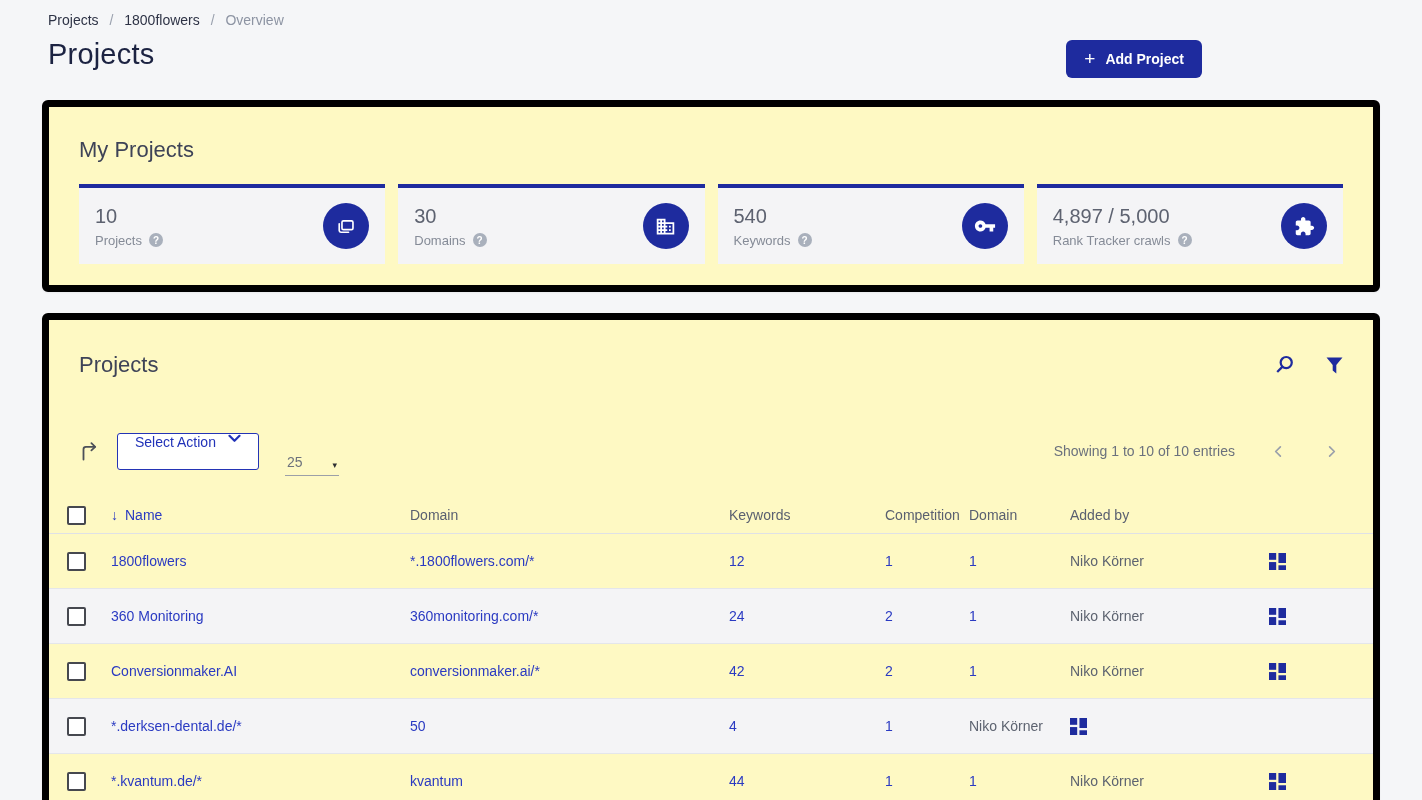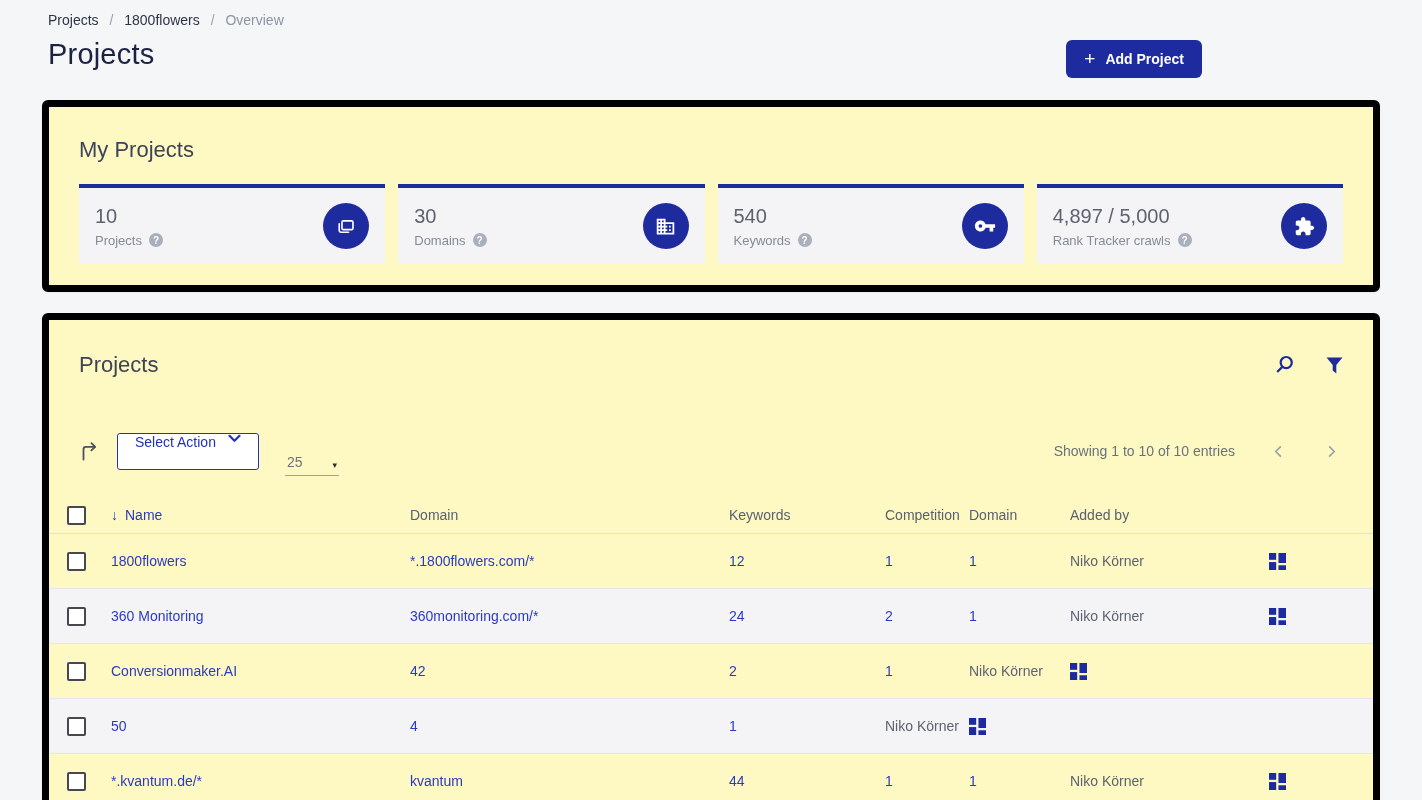--- a/index.html
+++ b/index.html
@@ -263,40 +263,42 @@
               </svg>
           </button>
         </div>
       </div>
 
       <div class="trow">
         <div>
             <input type="checkbox" class="cb" style="">
           </div>
         <div><a href="#">Conversionmaker.AI</a></div>
+        <div><a href="#">conversionmaker.ai/*</a></div>
         <div class="num">42</div>
         <div class="num">2</div>
         <div class="num">1</div>
         <div class="added">Niko Körner</div>
         <div>
           <button class="row-action">
             <svg width="17" height="17" viewBox="0 0 18 18" fill="#1e2b9e">
                 <rect x="0" y="0" width="7.6" height="7.2"></rect>
                 <rect x="10" y="0" width="8" height="10.6"></rect>
                 <rect x="0" y="9.6" width="7.6" height="8.4"></rect>
                 <rect x="10" y="13" width="8" height="5"></rect>
               </svg>
           </button>
         </div>
       </div>
 
       <div class="trow alt">
         <div>
             <input type="checkbox" class="cb" style="">
           </div>
+        <div><a href="#">*.derksen-dental.de/*</a></div>
         <div class="num">50</div>
         <div class="num">4</div>
         <div class="num">1</div>
         <div class="added">Niko Körner</div>
         <div>
           <button class="row-action">
             <svg width="17" height="17" viewBox="0 0 18 18" fill="#1e2b9e">
                 <rect x="0" y="0" width="7.6" height="7.2"></rect>
                 <rect x="10" y="0" width="8" height="10.6"></rect>
                 <rect x="0" y="9.6" width="7.6" height="8.4"></rect>

